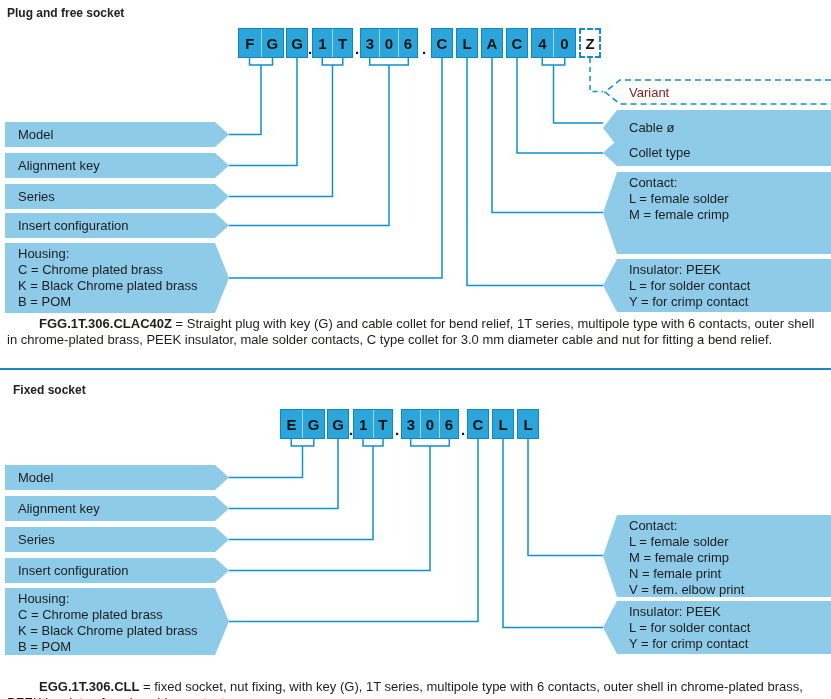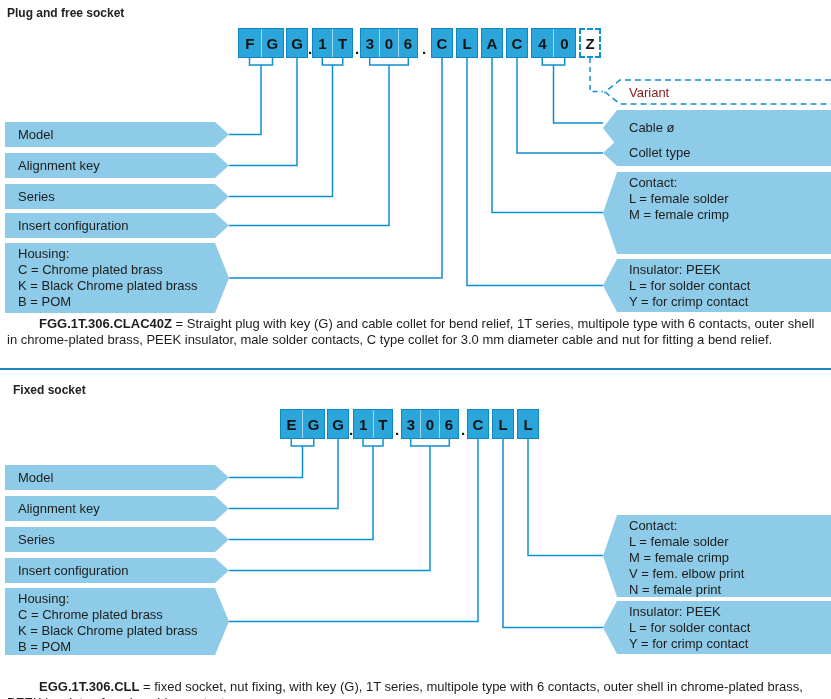--- a/index.html
+++ b/index.html
@@ -189,22 +189,22 @@
     <div class="banner-line">Housing:</div>
     <div class="banner-line">C = Chrome plated brass</div>
     <div class="banner-line">K = Black Chrome plated brass</div>
     <div class="banner-line">B = POM</div>
   </div>
 
   <div class="banner-r multi fg" style="top:515px;height:82px;">
     <div class="banner-line">Contact:</div>
     <div class="banner-line">L = female solder</div>
     <div class="banner-line">M = female crimp</div>
+    <div class="banner-line">N = female print</div>
     <div class="banner-line">V = fem. elbow print</div>
-    <div class="banner-line">N = female print</div>
   </div>
   <div class="banner-r multi fg" style="top:601px;height:53px;">
     <div class="banner-line">Insulator: PEEK</div>
     <div class="banner-line">L = for solder contact</div>
     <div class="banner-line">Y = for crimp contact</div>
   </div>
 
   <div class="caption fg" style="top:679px;">
     <b>EGG.1T.306.CLL</b>
     <span>= fixed socket, nut fixing, with key (G), 1T series, multipole type with 6 contacts, outer shell in chrome-plated brass, PEEK insulator, female solder contacts.</span>

